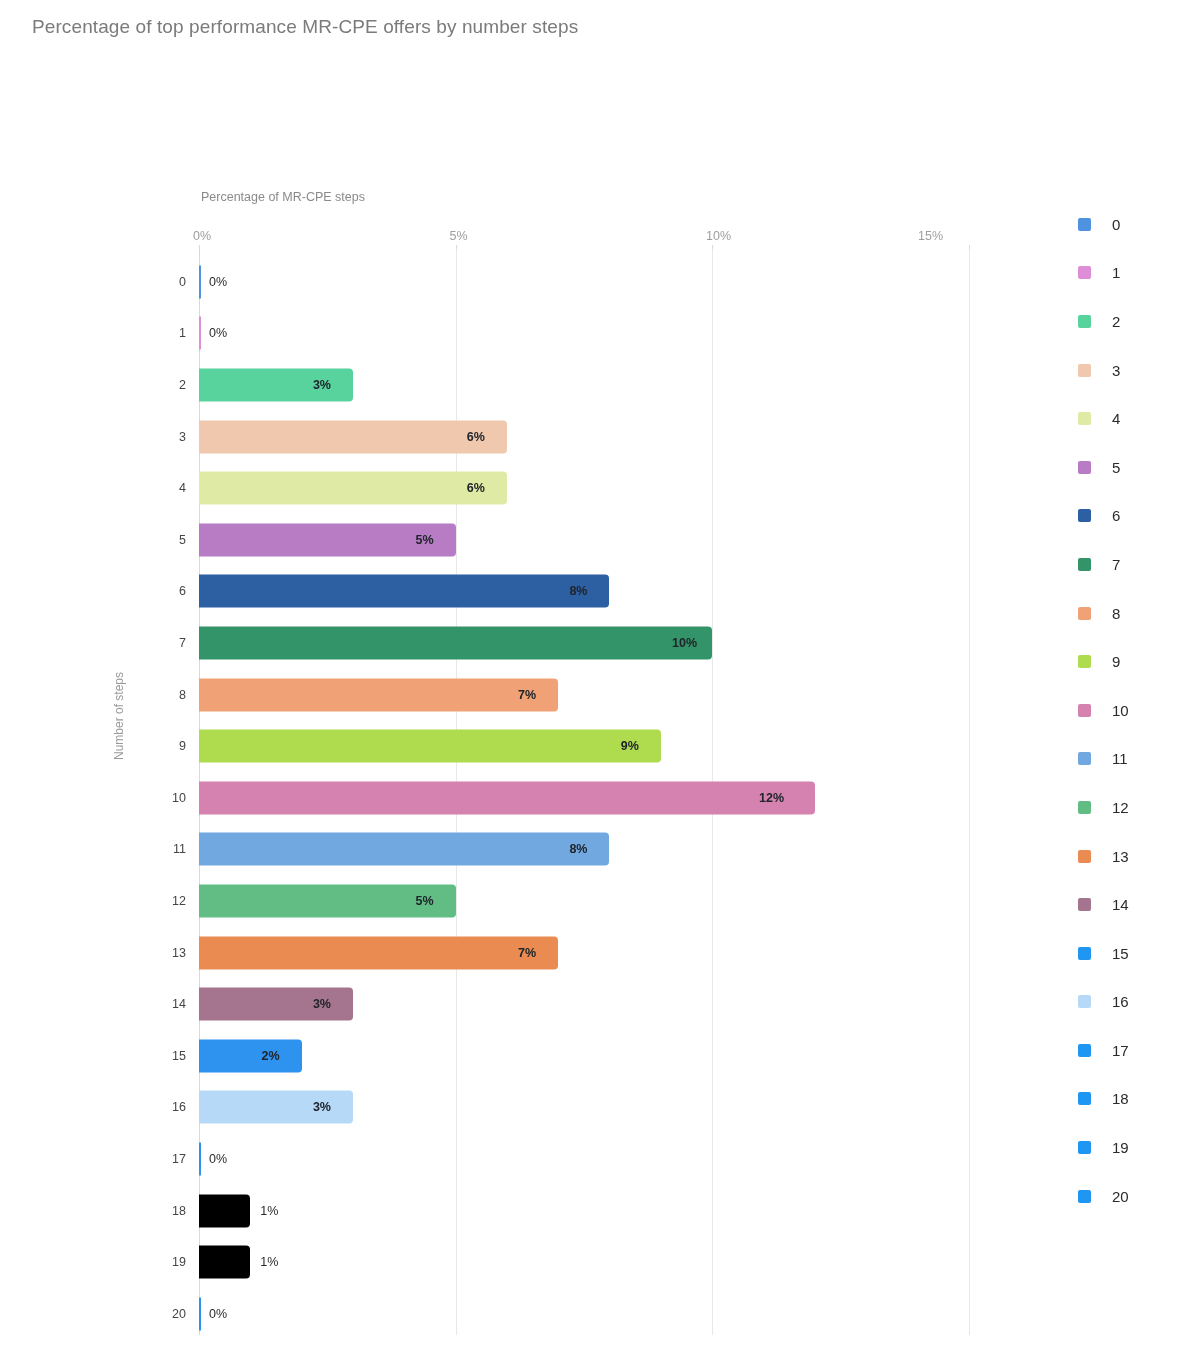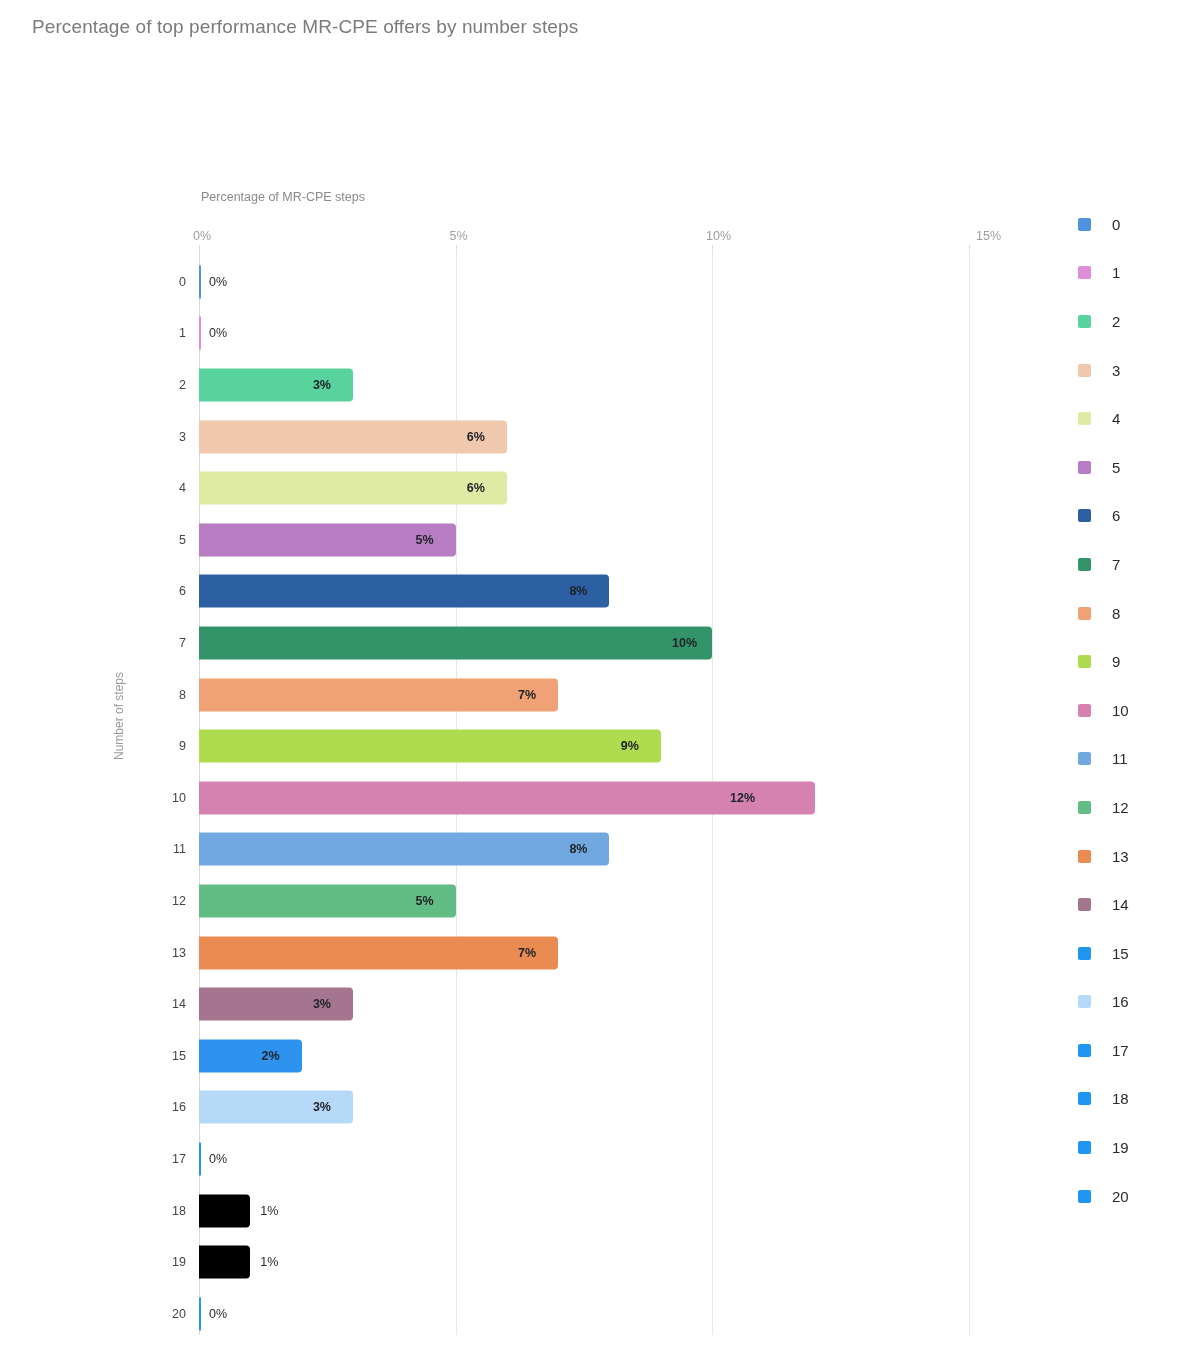--- a/index.html
+++ b/index.html
@@ -137,21 +137,21 @@
   <div id="axis-zero-line"></div>
   <div id="x-ticks">
       <div class="x-tick-label" style="left: 193px;">0%</div>
       <div class="tickmark" style="left: 199px;"></div>
       <div class="x-tick-label" style="left: 449.5px;">5%</div>
       <div class="tickmark" style="left: 455.5px;"></div>
       <div class="gridline" style="left: 455.5px;"></div>
       <div class="x-tick-label" style="left: 706px;">10%</div>
       <div class="tickmark" style="left: 712px;"></div>
       <div class="gridline" style="left: 712px;"></div>
-      <div class="x-tick-label" style="left: 976px;">15%</div>
+      <div class="x-tick-label" style="left: 918px;">15%</div>
       <div class="tickmark" style="left: 968.5px;"></div>
       <div class="gridline" style="left: 968.5px;"></div>
     </div>
   <div id="bars">
       <div class="bar-row" style="top: 256px;">
         <div class="cat-label">0</div>
         <div class="bar" style="width: 2px; background: rgb(79, 147, 224); border-radius: 0px;"></div>
         <div class="bar-value outside" style="left: 209px;">0%</div>
       </div>
       <div class="bar-row" style="top: 307.6px;">
@@ -195,21 +195,21 @@
         <div class="bar-value" style="left: 518.1px;">7%</div>
       </div>
       <div class="bar-row" style="top: 720.4px;">
         <div class="cat-label">9</div>
         <div class="bar" style="width: 461.7px; background: rgb(175, 219, 79);"></div>
         <div class="bar-value" style="left: 620.7px;">9%</div>
       </div>
       <div class="bar-row" style="top: 772px;">
         <div class="cat-label">10</div>
         <div class="bar" style="width: 615.6px; background: rgb(214, 130, 176);"></div>
-        <div class="bar-value" style="left: 730px;">12%</div>
+        <div class="bar-value" style="left: 759px;">12%</div>
       </div>
       <div class="bar-row" style="top: 823.6px;">
         <div class="cat-label">11</div>
         <div class="bar" style="width: 410.4px; background: rgb(114, 168, 224);"></div>
         <div class="bar-value" style="left: 569.4px;">8%</div>
       </div>
       <div class="bar-row" style="top: 875.2px;">
         <div class="cat-label">12</div>
         <div class="bar" style="width: 256.5px; background: rgb(98, 189, 133);"></div>
         <div class="bar-value" style="left: 415.5px;">5%</div>

